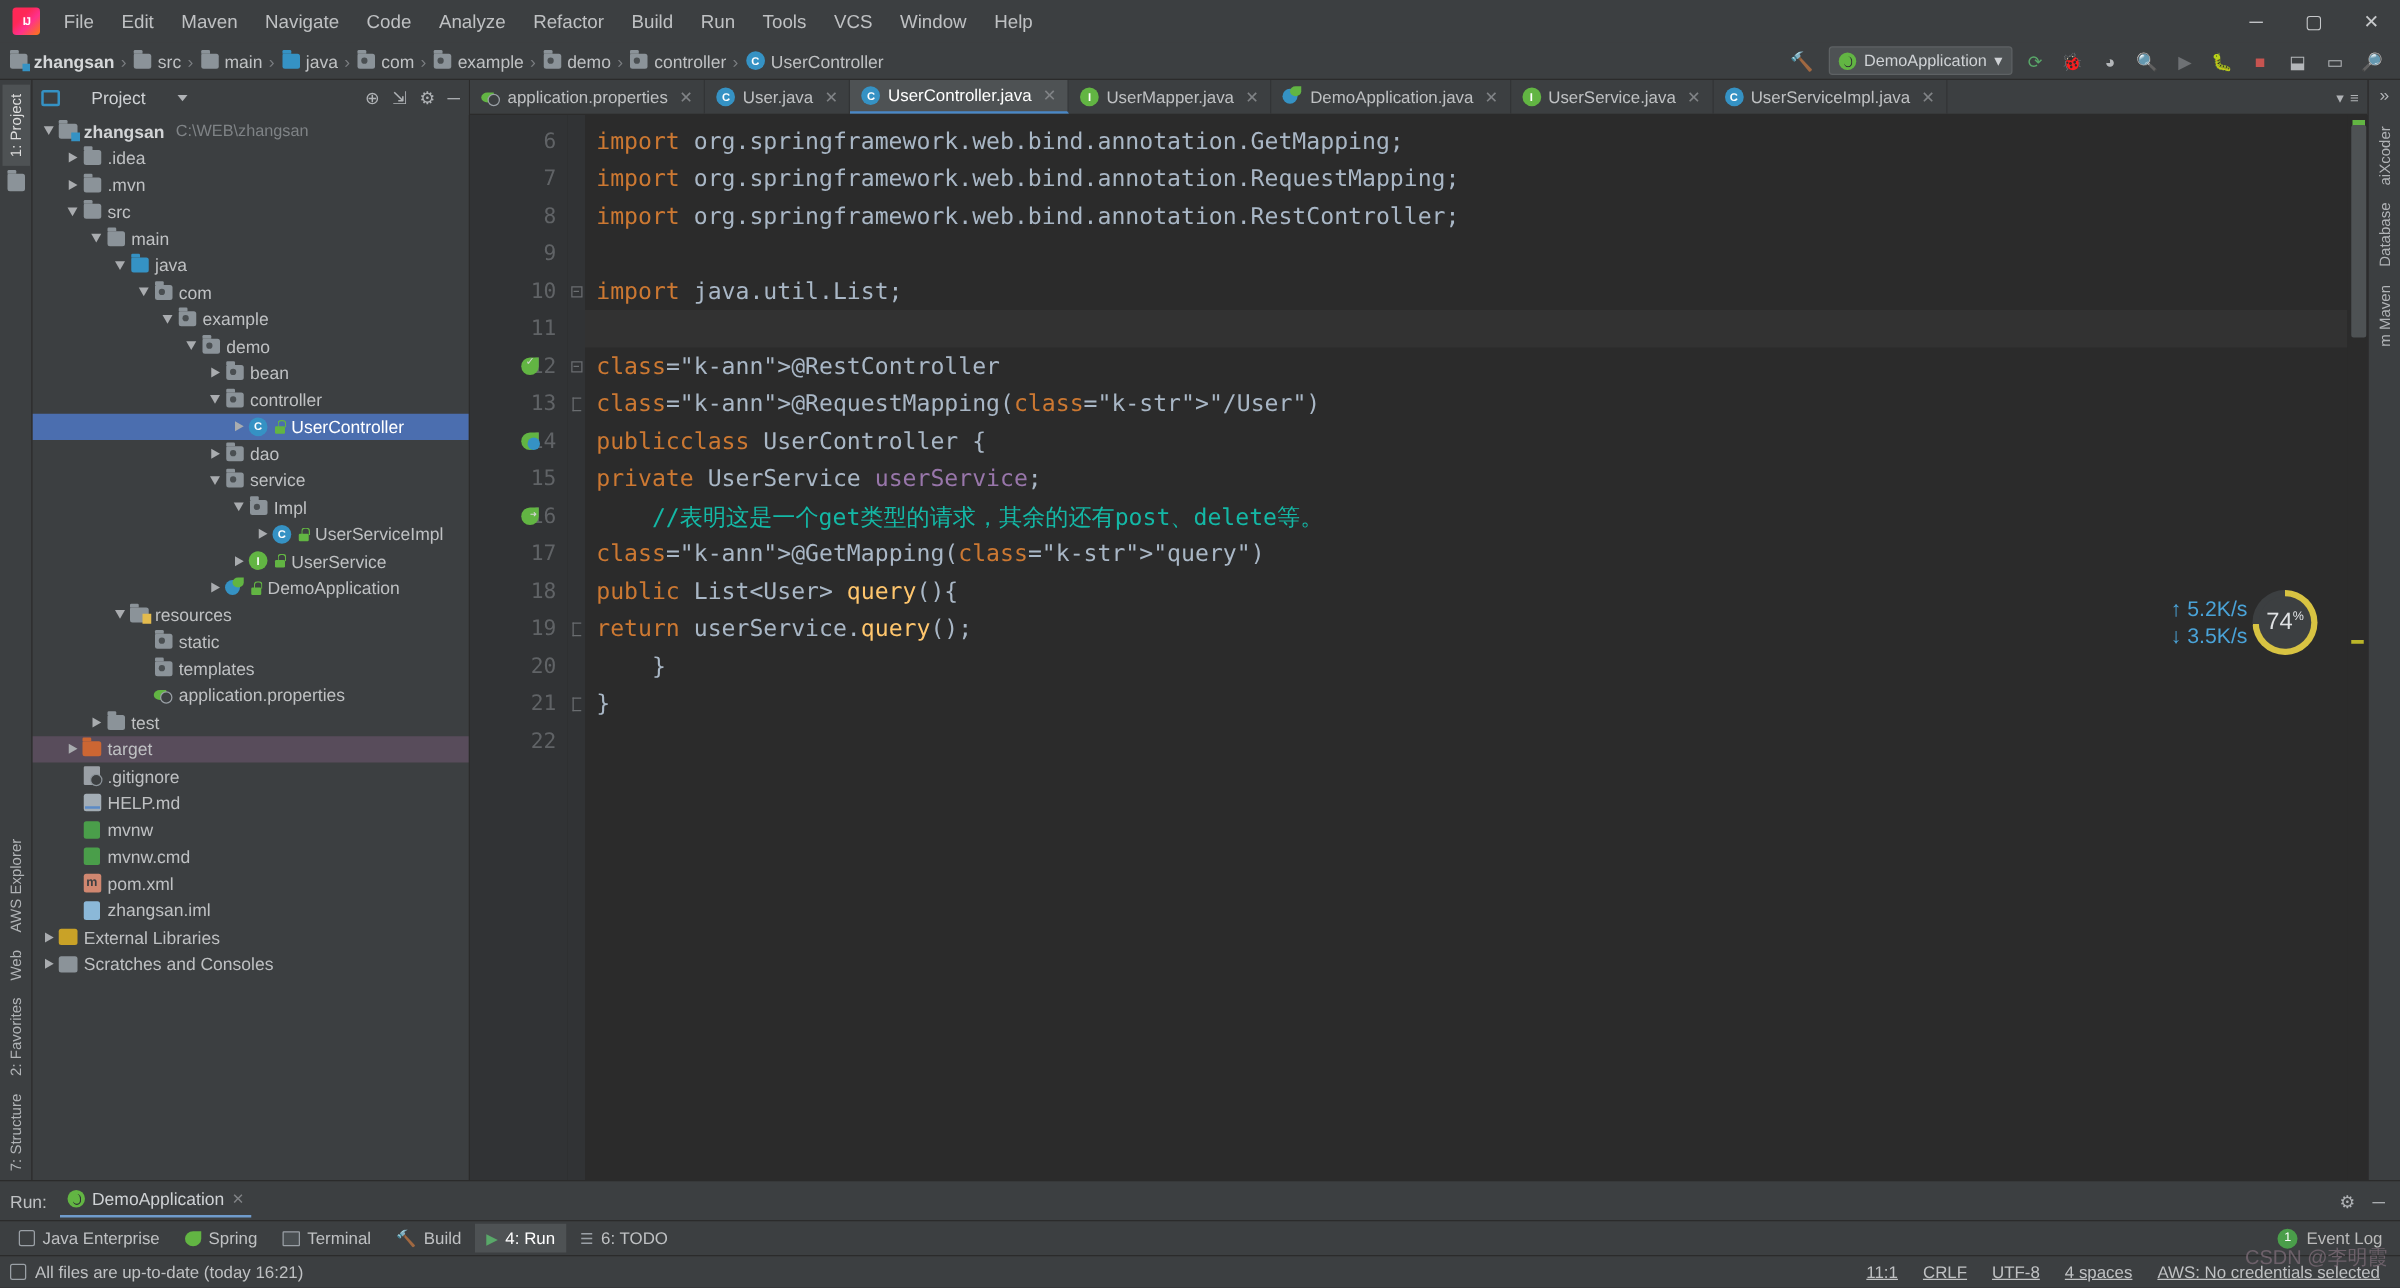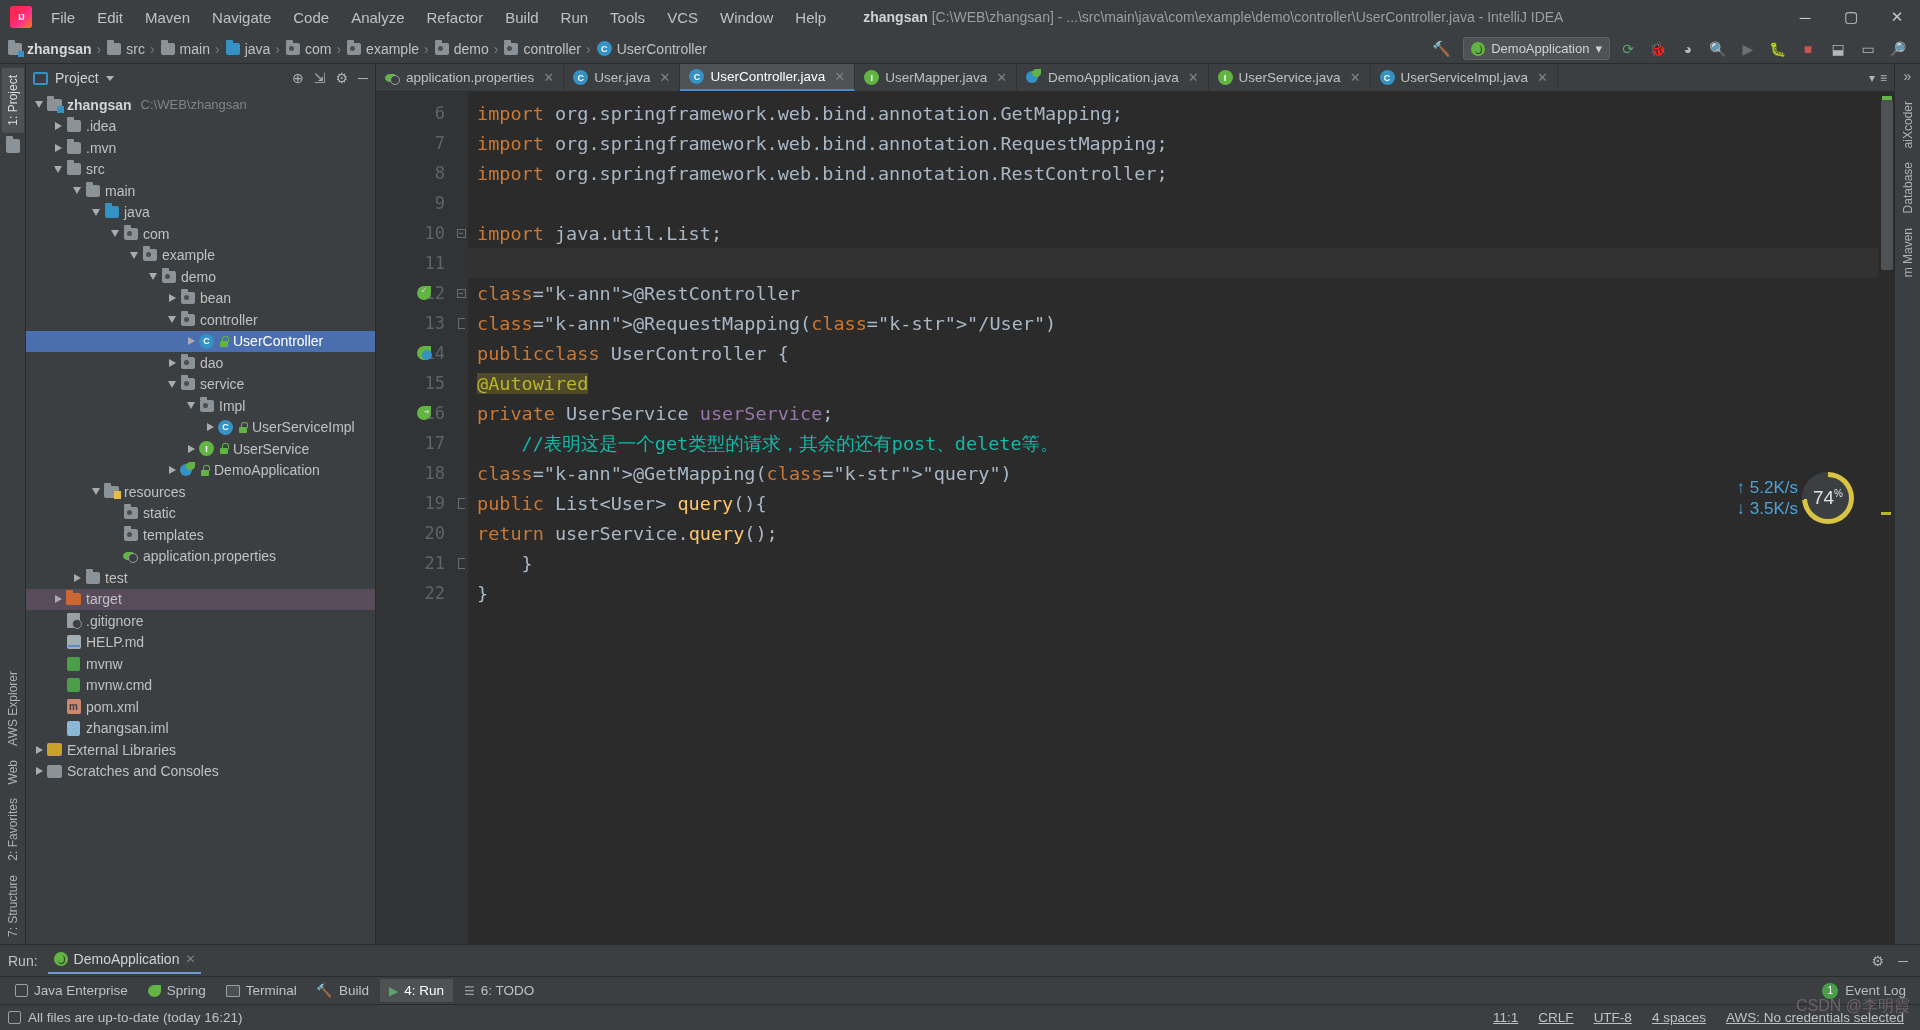--- a/index.html
+++ b/index.html
@@ -121,21 +121,21 @@
   .vtab.active { background: #4e5254; color: #ddd; }
   .strip-spacer { flex: 1 1 auto; }
 
   
   .project-panel {
     width: 350px; flex: 0 0 350px; background: #3c3f41; display: flex; flex-direction: column;
     border-right: 1px solid #2b2b2b; min-height: 0;
   }
   .panel-head {
     height: 28px; flex: 0 0 28px; display: flex; align-items: center; padding: 0 7px;
-    background: #3c3f41; gap: 7px;
+    background: #3c3f41; gap: 25px;
   }
   .panel-title-ic {
     width: 15px; height: 13px; background: #3592c4; border-radius: 2px; position: relative;
     flex: 0 0 15px;
   }
   .panel-title-ic::after {
     content: ""; position: absolute; inset: 2px 2px; background: #3c3f41;
   }
   .panel-title { font-size: 14px; color: #cfd2d5; }
   .caret-dn {
@@ -362,24 +362,20 @@
       <div class="menu-item">Navigate</div>
       <div class="menu-item">Code</div>
       <div class="menu-item">Analyze</div>
       <div class="menu-item">Refactor</div>
       <div class="menu-item">Build</div>
       <div class="menu-item">Run</div>
       <div class="menu-item">Tools</div>
       <div class="menu-item">VCS</div>
       <div class="menu-item">Window</div>
       <div class="menu-item">Help</div>
-    </div>
-    <div class="window-title">
-      <b>zhangsan</b>
-      <span>[C:\WEB\zhangsan] - ...\src\main\java\com\example\demo\controller\UserController.java - IntelliJ IDEA</span>
     </div>
     <div class="win-controls">
       <div class="win-btn">─</div>
       <div class="win-btn">▢</div>
       <div class="win-btn close">✕</div>
     </div>
   </div>
 
   <div class="navbar">
     <div class="crumbs">
@@ -867,21 +863,20 @@
         <div class="code-scroll" id="code-scroll">
             <div class="cline"><span class="k-kw">import</span> org.springframework.web.bind.annotation.GetMapping;</div>
             <div class="cline"><span class="k-kw">import</span> org.springframework.web.bind.annotation.RequestMapping;</div>
             <div class="cline"><span class="k-kw">import</span> org.springframework.web.bind.annotation.RestController;</div>
             <div class="cline">&nbsp;</div>
             <div class="cline"><span class="k-kw">import</span> java.util.List;</div>
             <div class="cline caret-row">&nbsp;</div>
             <div class="cline"><span <span="" class="k-kw">class</span>="k-ann"&gt;@RestController</div>
             <div class="cline"><span <span="" class="k-kw">class</span>="k-ann"&gt;@RequestMapping(<span <span="" class="k-kw">class</span>="k-str"&gt;"/User")</div>
             <div class="cline"><span class="k-kw">public</span> <span class="k-kw">class</span> UserController {</div>
-            <div class="cline">    <span class="hl-autowired"><span class="k-ann">@Autowired</span></span></div>
             <div class="cline">    <span class="k-kw">private</span> UserService <span class="k-field">userService</span>;</div>
             <div class="cline"><span class="k-cmt">    //表明这是一个get类型的请求，其余的还有post、delete等。</span></div>
             <div class="cline">    <span <span="" class="k-kw">class</span>="k-ann"&gt;@GetMapping(<span <span="" class="k-kw">class</span>="k-str"&gt;"query")</div>
             <div class="cline">    <span class="k-kw">public</span> List&lt;User&gt; <span class="k-meth">query</span>(){</div>
             <div class="cline">        <span class="k-kw">return</span> userService.<span class="k-meth">query</span>();</div>
             <div class="cline">    }</div>
             <div class="cline">}</div>
           </div>
         <div class="marker-col">
           <div class="marker-top"></div>

